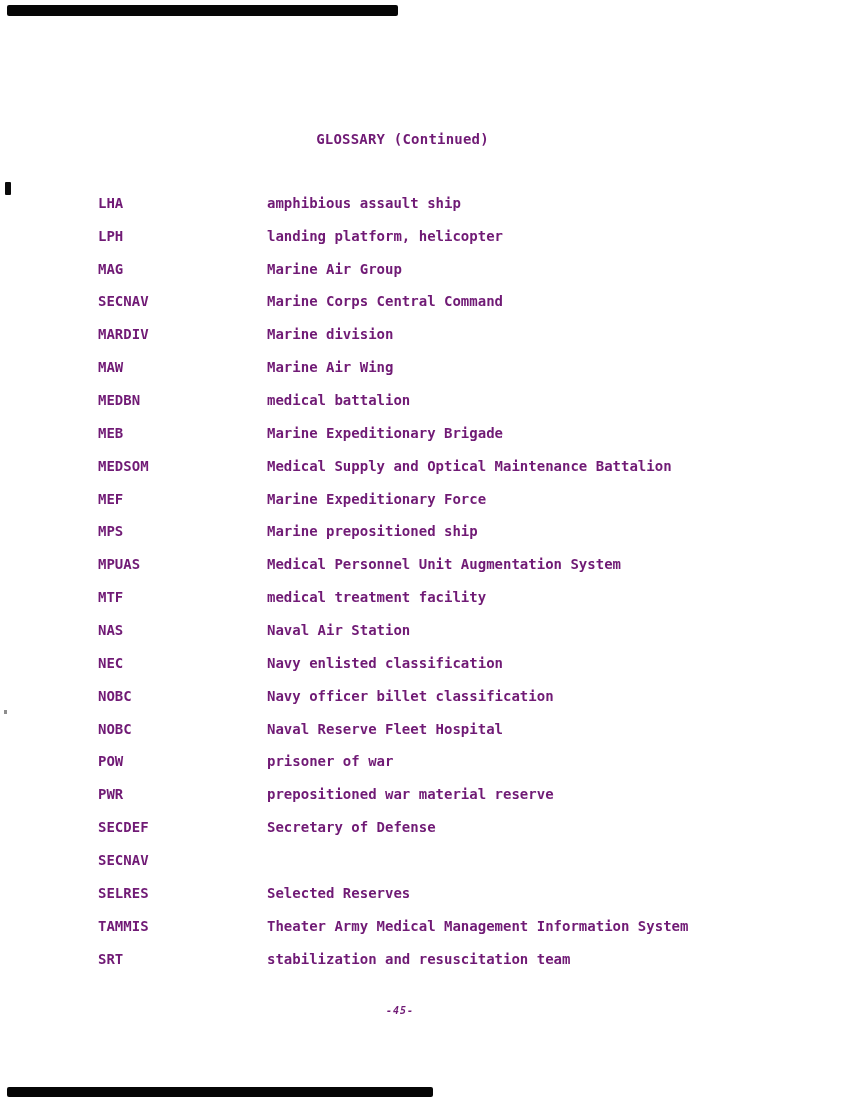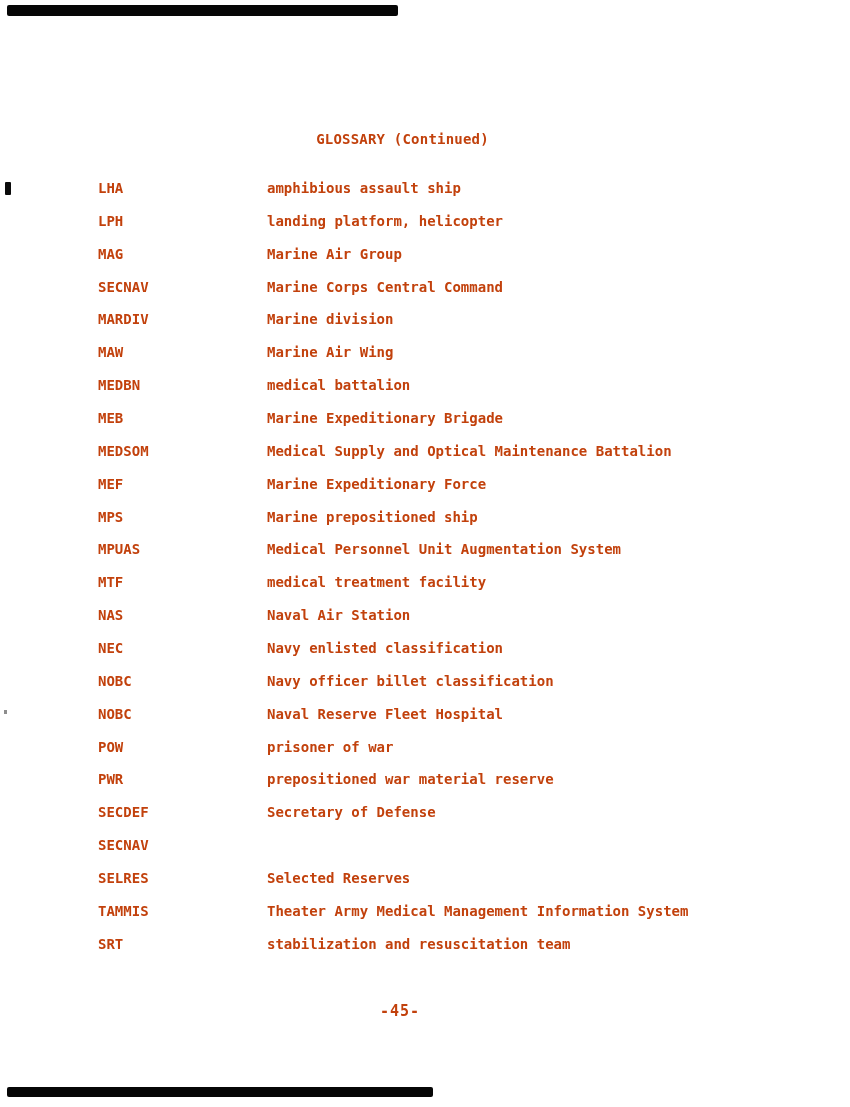--- a/index.html
+++ b/index.html
@@ -8,21 +8,21 @@
     background: #e8e8e8;
   }
   .page {
     position: relative;
     width: 850px;
     height: 1107px;
     margin: 0 auto;
     background: #ffffff;
     overflow: hidden;
     font-family: "DejaVu Sans Mono", "Liberation Mono", monospace;
-    color: #c2410c;
+    color: #701a75;
     font-weight: bold;
   }
   
   .page * {
     -webkit-font-smoothing: antialiased;
   }
 
   .doc-title {
     position: absolute;
     top: 130px;
@@ -37,42 +37,43 @@
 
   .glossary {
     position: absolute;
     left: 98px;
     top: 179px;
     width: 730px;
   }
   .row {
     height: 32.87px;
     display: flex;
-    align-items: flex-start;
+    align-items: flex-end;
     font-size: 14px;
     line-height: 18px;
   }
   .term {
     flex: 0 0 169px;
     white-space: nowrap;
   }
   .def {
     flex: 1;
     white-space: nowrap;
   }
 
   .page-number {
     position: absolute;
     top: 1002px;
     left: 0;
     width: 800px;
     text-align: center;
-    font-size: 15px;
+    font-size: 10px;
     line-height: 18px;
     letter-spacing: 1px;
+    font-style: italic;
   }
 
   
   .scan-bar-top {
     position: absolute;
     left: 7px;
     top: 5px;
     width: 391px;
     height: 11px;
     background: #060606;

